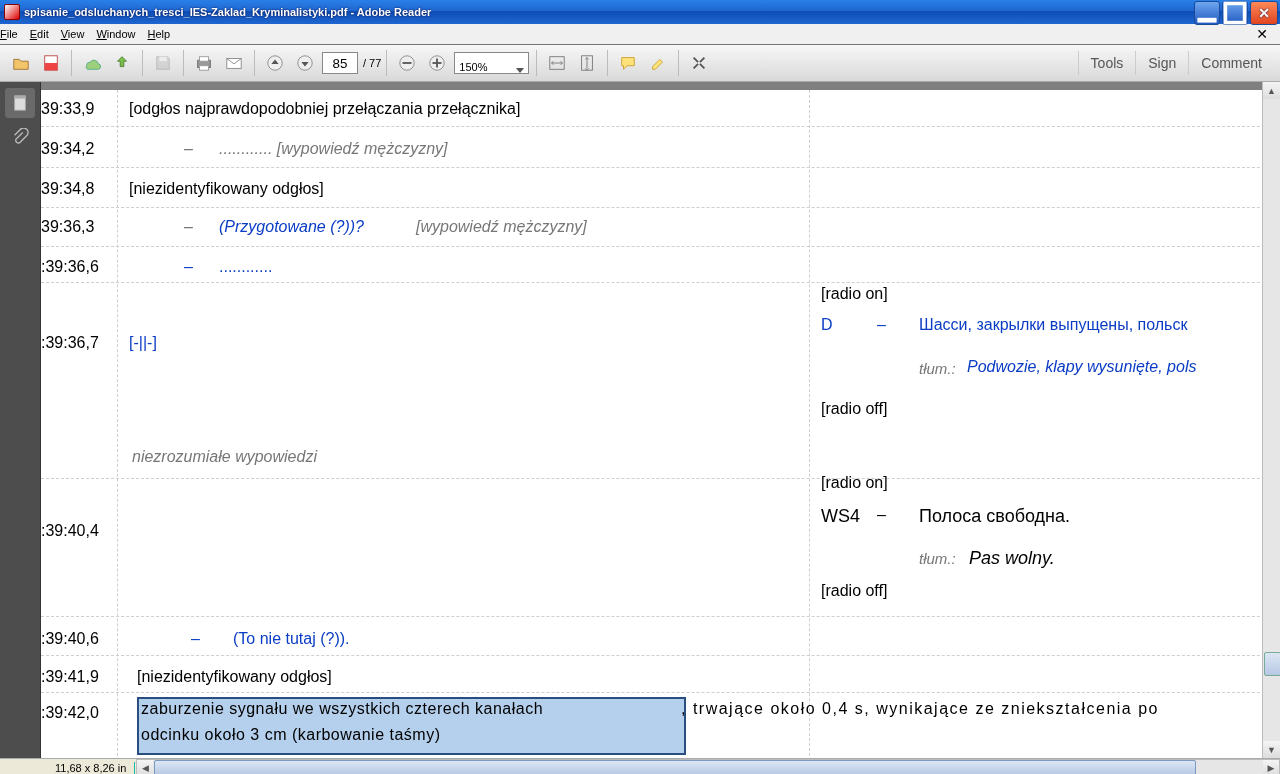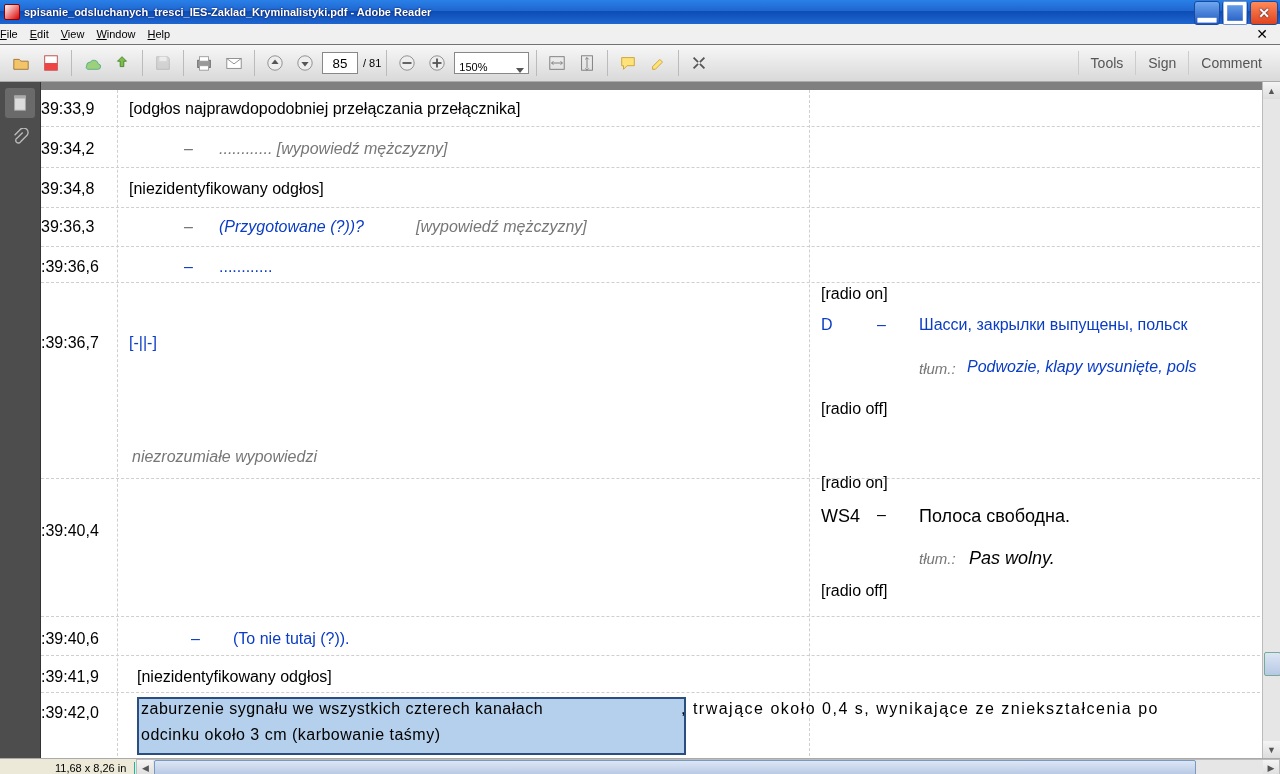--- a/index.html
+++ b/index.html
@@ -128,21 +128,21 @@
       </svg>
     </div>
   <div class="tbtn">
       <svg viewBox="0 0 20 20">
         <circle cx="10" cy="10" r="8" fill="#eee" stroke="#888"></circle>
         <path d="M10 14l-4-5h8z" fill="#555"></path>
       </svg>
     </div>
   <input class="pagein" value="85" style="">
   <span style="margin:0 3px">/</span>
-  <span>81</span>
+  <span>77</span>
   <div class="sep"></div>
   <div class="tbtn">
       <svg viewBox="0 0 20 20">
         <circle cx="10" cy="10" r="8" fill="#eee" stroke="#888"></circle>
         <rect x="5" y="9" width="10" height="2" fill="#555"></rect>
       </svg>
     </div>
   <div class="tbtn">
       <svg viewBox="0 0 20 20">
         <circle cx="10" cy="10" r="8" fill="#eee" stroke="#888"></circle>

